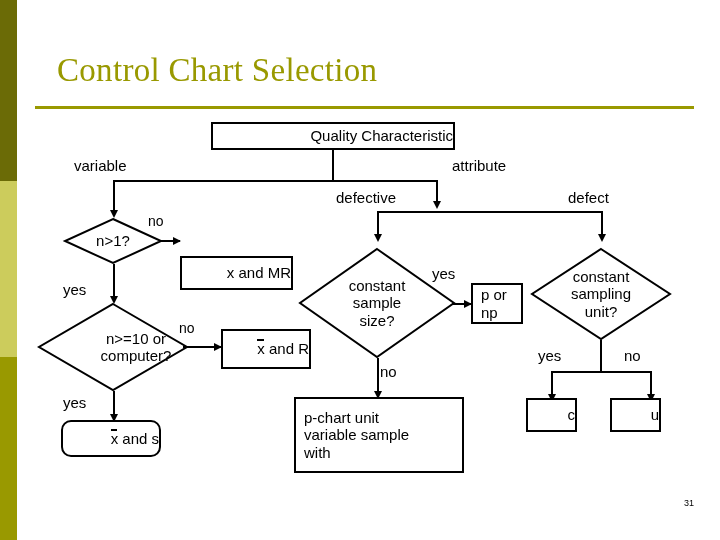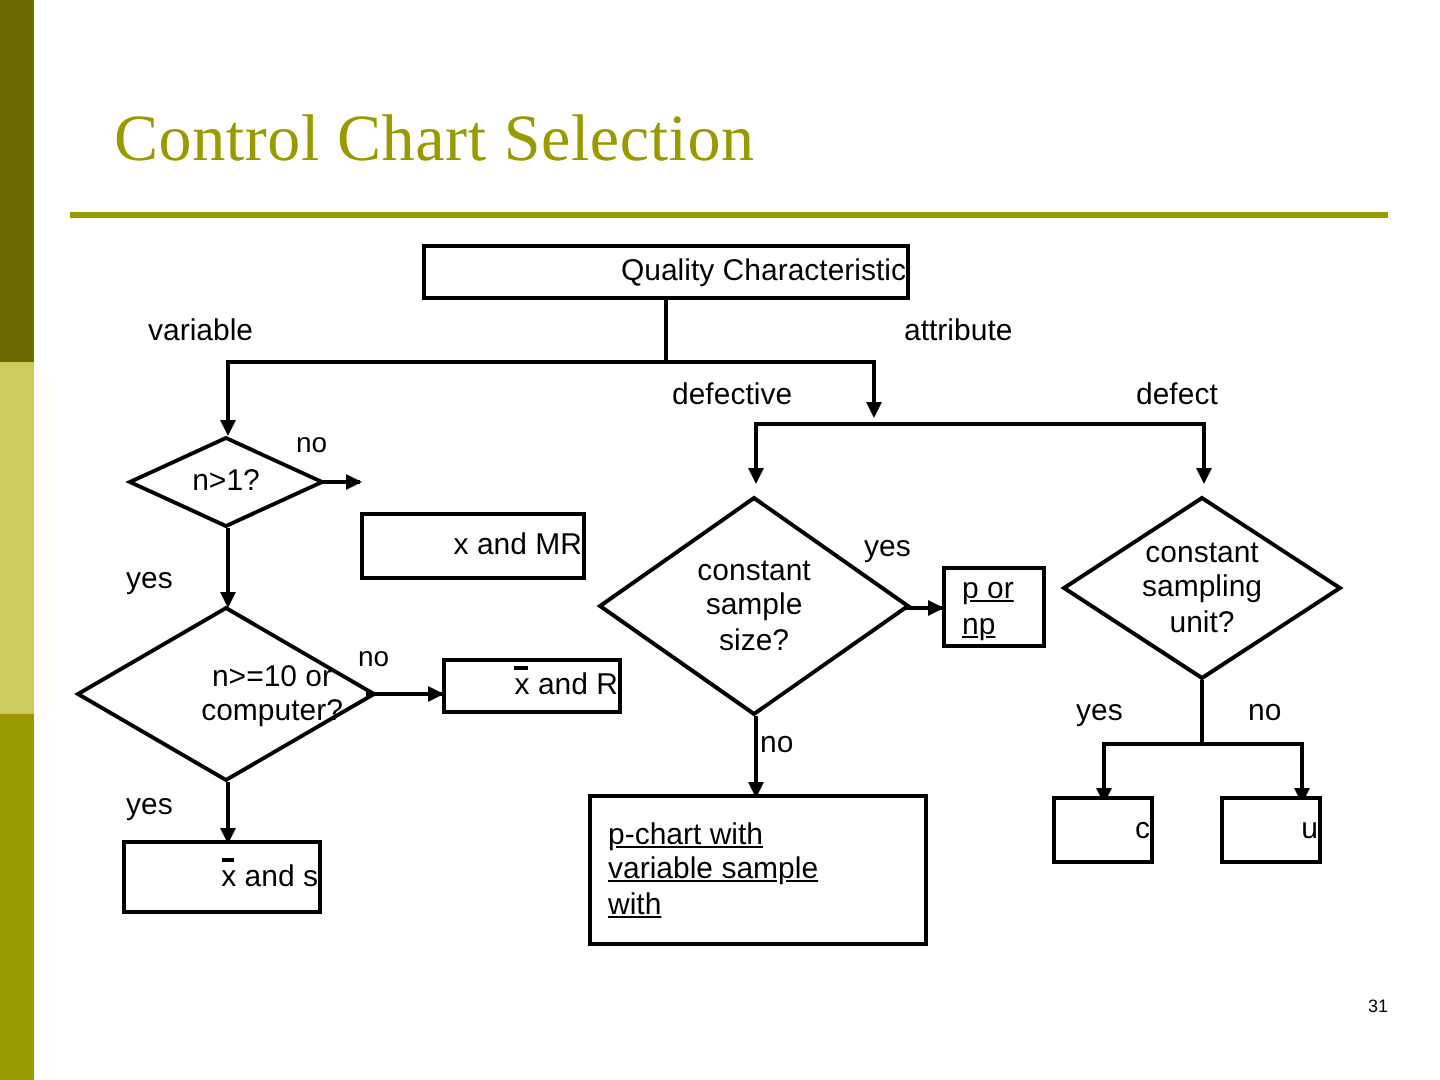--- a/index.html
+++ b/index.html
@@ -61,21 +61,21 @@
     box-sizing: border-box;
     border: 2px solid #000000;
     background: #ffffff;
     display: flex;
     align-items: center;
     font-size: 15px;
     color: #000000;
     line-height: 1.15;
   }
   .node.center { justify-content: flex-end; text-align: center; }
-  .node.leftal { justify-content: flex-start; padding-left: 8px; text-align: left; text-decoration: underline; }
+  .node.leftal { justify-content: flex-start; padding-left: 8px; text-align: left; }
 
   .diamond {
     position: absolute;
     display: flex;
     align-items: center;
     justify-content: center;
     text-align: center;
     font-size: 15px;
     color: #000000;
     line-height: 1.15;
@@ -197,29 +197,29 @@
     <span style="display:block;margin-left:46px;">
       <span style="display:block;">n&gt;=10 or</span>
       <span style="display:block;">computer?</span>
     </span>
   </div>
 
   <div class="label small" style="left:179px; top:320px;">no</div>
   <div class="hline" style="left:183px; top:346px; width:38px;"></div>
   <div class="arrowhead arrow-right" style="left:214px; top:343px;"></div>
 
-  <div class="node center" style="left:221px; top:329px; width:90px; height:28px;">
+  <div class="node center" style="left:221px; top:329px; width:90px; height:40px;">
     <span><span class="overbar">x</span><span> and R</span></span>
   </div>
 
   <div class="label" style="left:63px; top:394px;">yes</div>
   <div class="vline" style="left:113px; top:391px; height:28px;"></div>
   <div class="arrowhead arrow-down" style="left:110px; top:414px;"></div>
 
-  <div class="node center" style="left:61px; top:420px; width:100px; height:37px;">
+  <div class="node center" style="left:61px; top:420px; width:100px; height:37px;border-radius:10px;">
     <span><span class="overbar">x</span><span> and s</span></span>
   </div>
 
   <div class="diamond" style="left:299px; top:248px; width:156px; height:110px;">
     <svg viewBox="0 0 156 110" preserveAspectRatio="none">
       <polygon points="78,1 155,55 78,109 1,55" fill="#ffffff" stroke="#000000" stroke-width="2" vector-effect="non-scaling-stroke"></polygon>
     </svg>
     <span style="display:block;">
       <span style="display:block;">constant</span>
       <span style="display:block;">sample</span>
@@ -237,21 +237,21 @@
       <span style="display:block;">np</span>
     </span>
   </div>
 
   <div class="label" style="left:380px; top:363px;">no</div>
   <div class="vline" style="left:377px; top:358px; height:38px;"></div>
   <div class="arrowhead arrow-down" style="left:374px; top:391px;"></div>
 
   <div class="node leftal" style="left:294px; top:397px; width:170px; height:76px;">
     <span style="display:block;">
-      <span style="display:block;">p-chart with</span>
+      <span style="display:block;">p-chart unit</span>
       <span style="display:block;">variable sample</span>
       <span style="display:block;">with</span>
     </span>
   </div>
 
   <div class="diamond" style="left:531px; top:248px; width:140px; height:92px;">
     <svg viewBox="0 0 140 92" preserveAspectRatio="none">
       <polygon points="70,1 139,46 70,91 1,46" fill="#ffffff" stroke="#000000" stroke-width="2" vector-effect="non-scaling-stroke"></polygon>
     </svg>
     <span style="display:block;">

